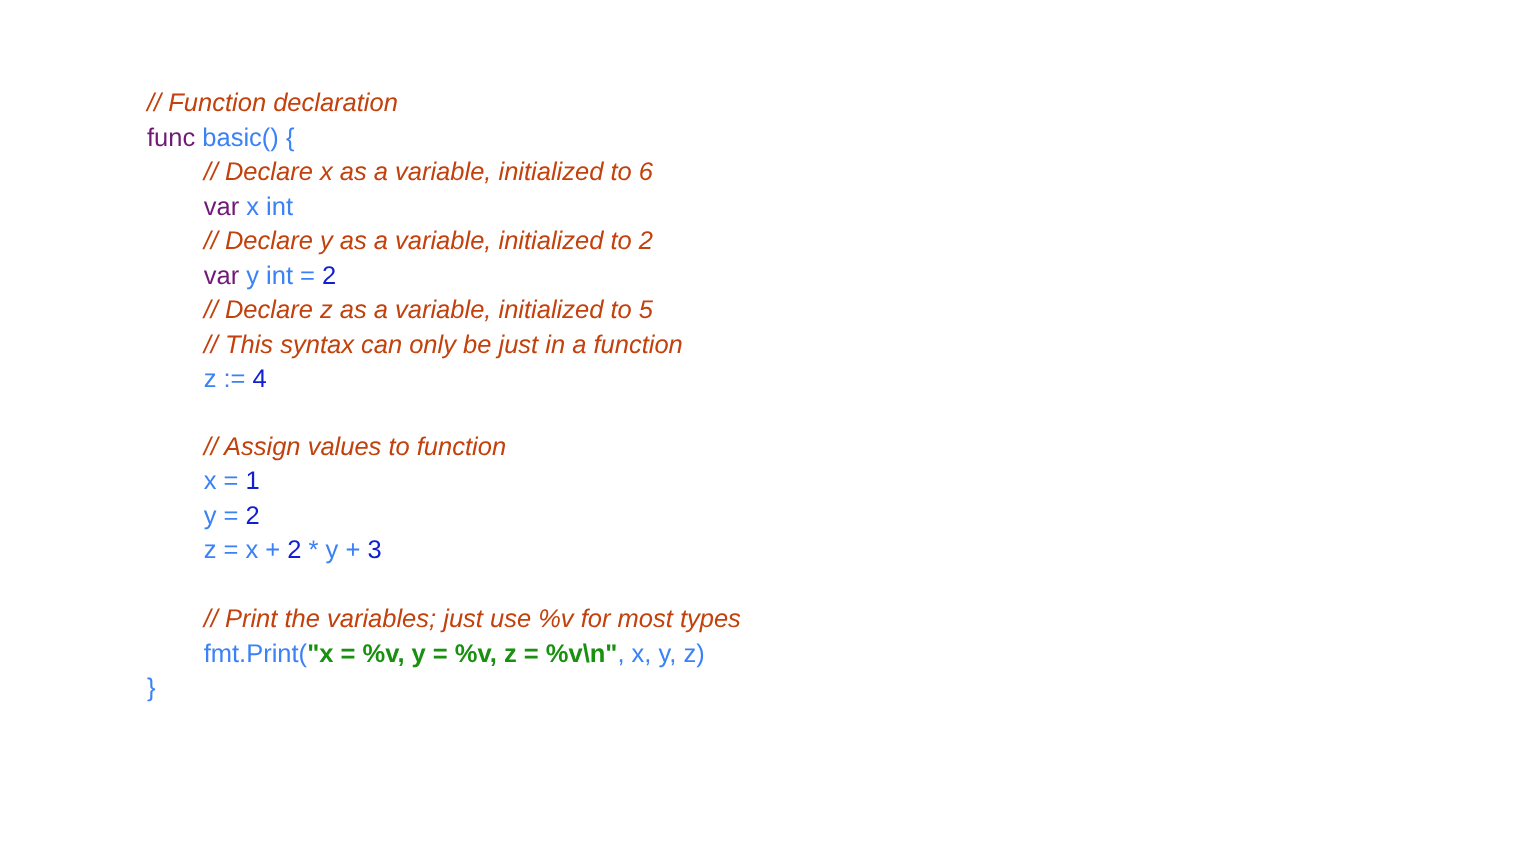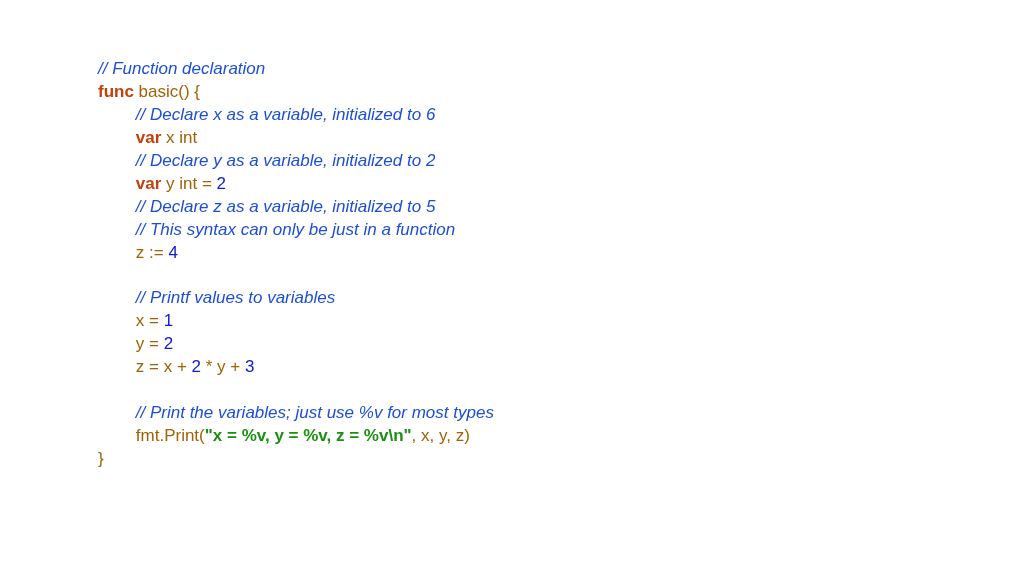--- a/index.html
+++ b/index.html
@@ -8,52 +8,52 @@
     background: #ffffff;
     font-family: Arial, Helvetica, sans-serif;
     font-size: 17px;
     line-height: 1.35;
   }
   .code-block {
     padding: 58px 0 0 98px;
     white-space: pre;
   }
   .comment {
-    color: #1d4ed8;
+    color: #c2410c;
     font-style: italic;
     text-align: center;
   }
   .keyword {
-    color: #c2410c;
-    font-weight: bold;
+    color: #701a75;
+    font-weight: normal;
   }
   .number {
     color: #1020d0;
   }
   .string {
     color: #1a9010;
     font-weight: bold;
   }
   .plain {
-    color: #a16207;
+    color: #3b82f6;
   }
 </style>
 </head>
 <body>
 
 <div class="code-block"><span class="comment">// Function declaration</span>
 <span class="keyword">func</span><span class="plain"> basic() {</span>
         <span class="comment">// Declare x as a variable, initialized to 6</span>
         <span class="keyword">var</span><span class="plain"> x int</span>
         <span class="comment">// Declare y as a variable, initialized to 2</span>
         <span class="keyword">var</span><span class="plain"> y int = </span><span class="number">2</span>
         <span class="comment">// Declare z as a variable, initialized to 5</span>
         <span class="comment">// This syntax can only be just in a function</span>
         <span class="plain">z := </span><span class="number">4</span>
 
-        <span class="comment">// Printf values to variables</span>
+        <span class="comment">// Assign values to function</span>
         <span class="plain">x = </span><span class="number">1</span>
         <span class="plain">y = </span><span class="number">2</span>
         <span class="plain">z = x + </span><span class="number">2</span><span class="plain"> * y + </span><span class="number">3</span>
 
         <span class="comment">// Print the variables; just use %v for most types</span>
         <span class="plain">fmt.Print(</span><span class="string">"x = %v, y = %v, z = %v\n"</span><span class="plain">, x, y, z)</span>
 <span class="plain">}</span></div>
 
 </body></html>

